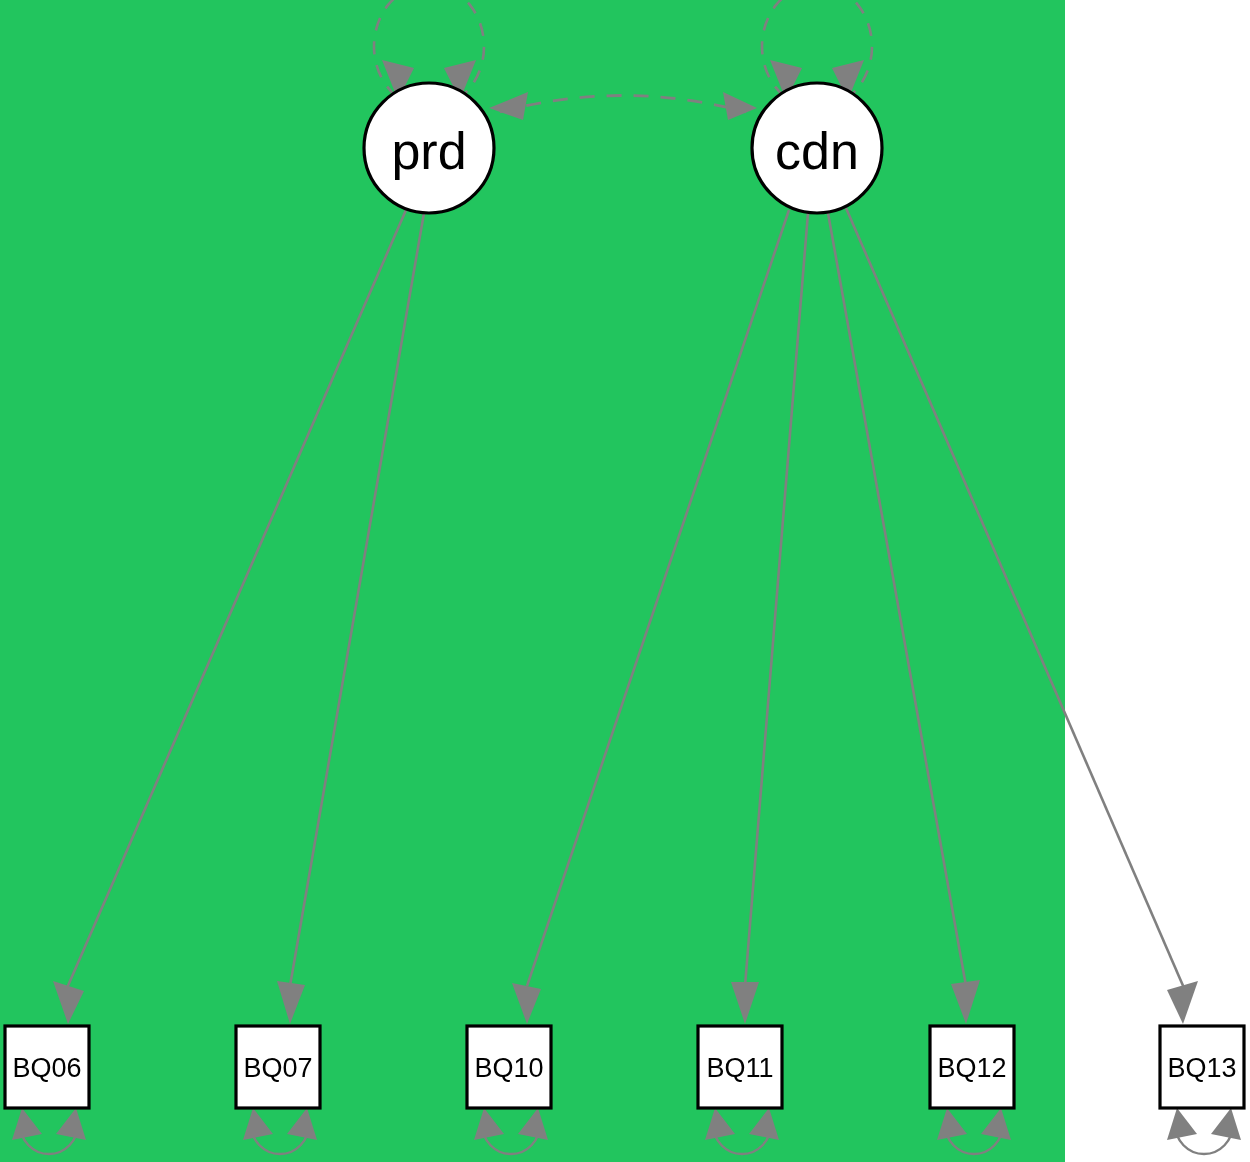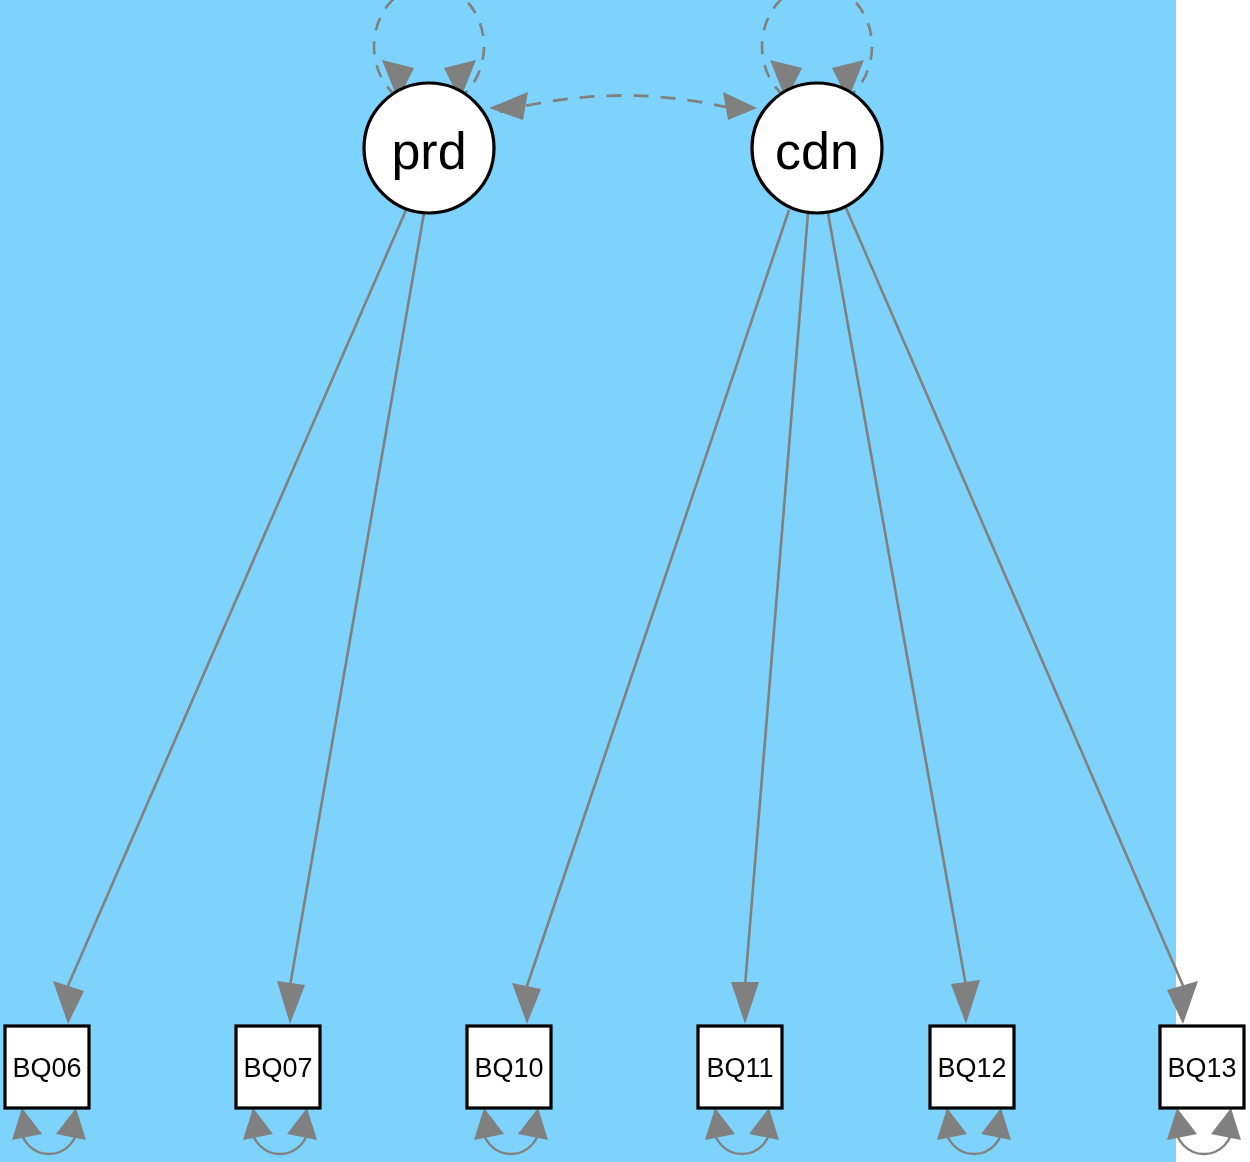--- a/index.html
+++ b/index.html
@@ -8,23 +8,23 @@
     background: #ffffff;
   }
   body {
     width: 1250px;
     height: 1162px;
     font-family: "Liberation Sans", sans-serif;
     overflow: hidden;
   }
   #diagram-root {
     position: relative;
-    width: 1176px;
+    width: 1065px;
     height: 1162px;
-    background: #7dd3fc;
+    background: #22c55e;
   }
   svg#sem-svg {
     display: block;
     width: 1250px;
     height: 1162px;
   }
   .latent-circle {
     fill: #ffffff;
     stroke: #000000;
     stroke-width: 3.2;

